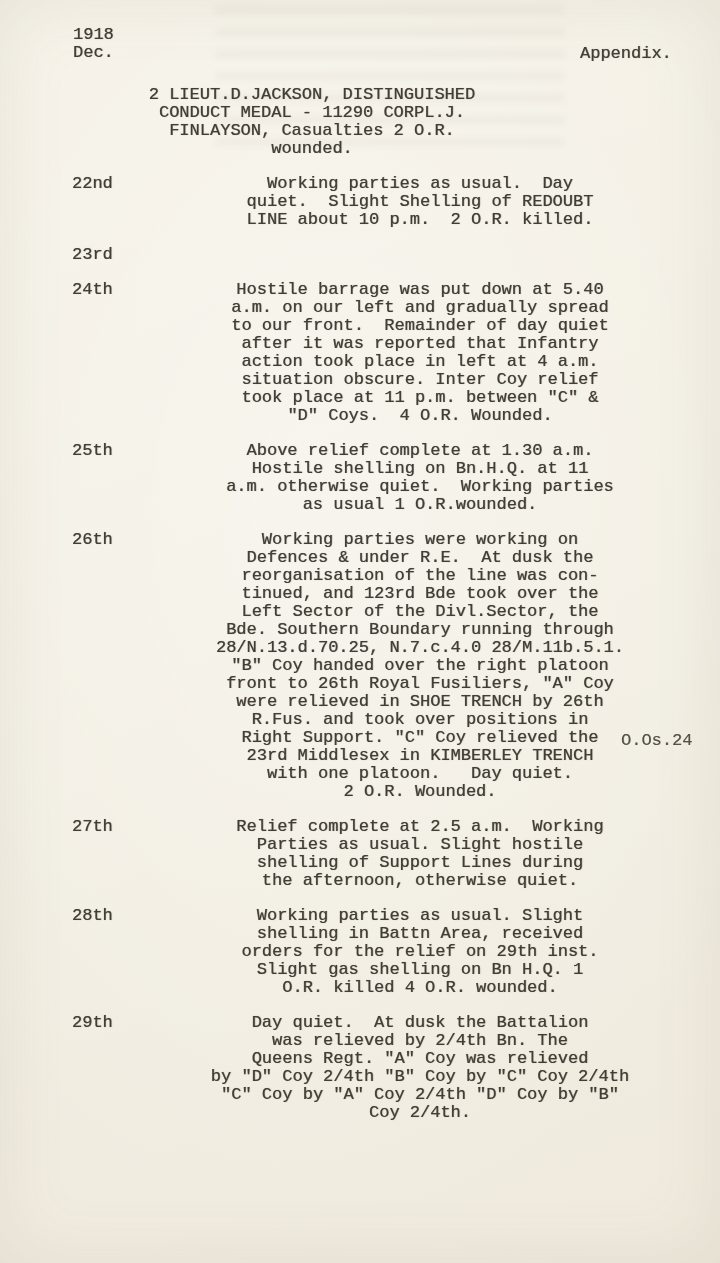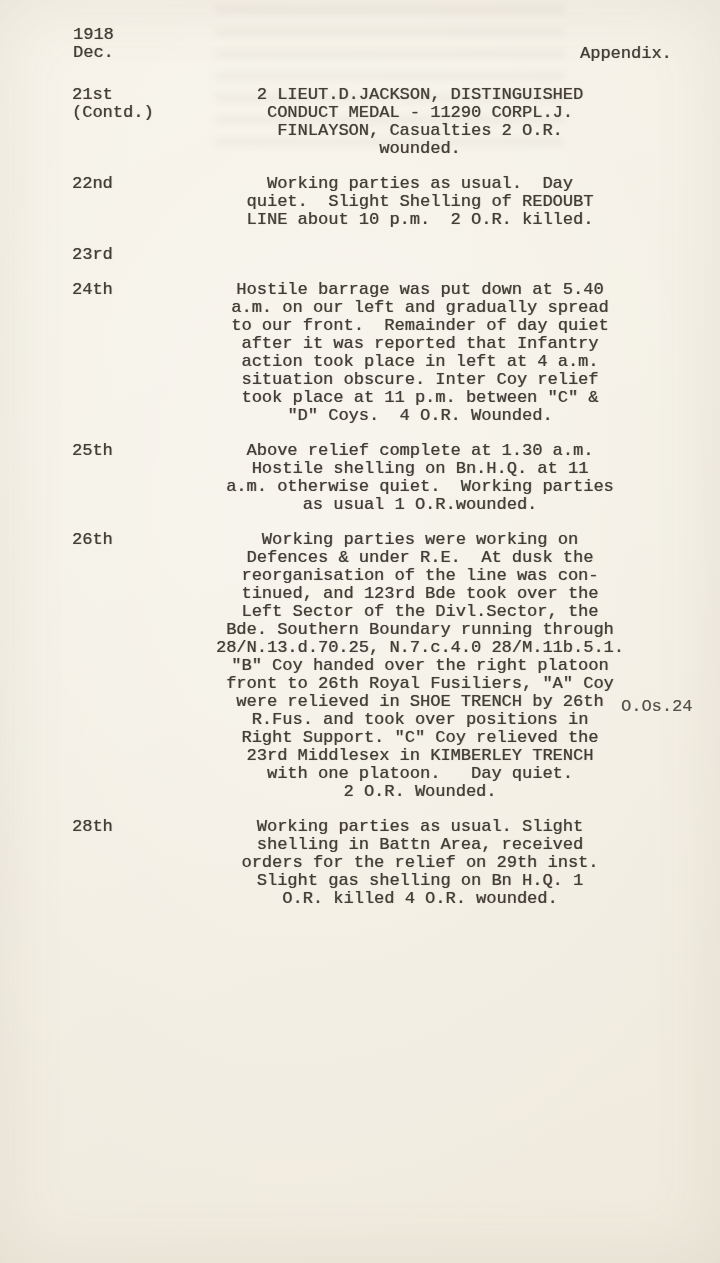--- a/index.html
+++ b/index.html
@@ -70,21 +70,21 @@
     width: 108px;
     flex: 0 0 108px;
   }
   .entry .text-col {
     width: 480px;
     flex: 0 0 480px;
     text-align: center;
   }
   .margin-note {
     position: absolute;
-    top: 698px;
+    top: 732px;
     left: 621px;
     color: #55514a;
     text-shadow: 0.4px 0.3px 0.6px rgba(80,76,68,0.5);
   }
 </style>
 </head>
 <body>
 
 <div class="page">
 
@@ -93,22 +93,20 @@
   <div class="header-block">
     <div class="typed">1918</div>
     <div class="typed">Dec.</div>
   </div>
 
   <div class="appendix typed">Appendix.</div>
 
   <div class="entries">
 
     <div class="entry">
-      <div class="date-col typed">21st
-(Contd.)</div>
       <div class="text-col typed">2 LIEUT.D.JACKSON, DISTINGUISHED
 CONDUCT MEDAL - 11290 CORPL.J.
 FINLAYSON, Casualties 2 O.R.
 wounded.</div>
     </div>
 
     <div class="entry">
       <div class="date-col typed">22nd</div>
       <div class="text-col typed">Working parties as usual.  Day
 quiet.  Slight Shelling of REDOUBT
@@ -151,28 +149,44 @@
 "B" Coy handed over the right platoon
 front to 26th Royal Fusiliers, "A" Coy
 were relieved in SHOE TRENCH by 26th
 R.Fus. and took over positions in
 Right Support. "C" Coy relieved the
 23rd Middlesex in KIMBERLEY TRENCH
 with one platoon.   Day quiet.
 2 O.R. Wounded.</div>
     </div>
 
+    <div class="entry">
+      <div class="date-col typed">27th</div>
+      <div class="text-col typed">Relief complete at 2.5 a.m.  Working
+Parties as usual. Slight hostile
+shelling of Support Lines during
+the afternoon, otherwise quiet.</div>
+    </div>
 
     <div class="entry">
       <div class="date-col typed">28th</div>
       <div class="text-col typed">Working parties as usual. Slight
 shelling in Battn Area, received
 orders for the relief on 29th inst.
 Slight gas shelling on Bn H.Q. 1
 O.R. killed 4 O.R. wounded.</div>
     </div>
 
+    <div class="entry">
+      <div class="date-col typed">29th</div>
+      <div class="text-col typed">Day quiet.  At dusk the Battalion
+was relieved by 2/4th Bn. The
+Queens Regt. "A" Coy was relieved
+by "D" Coy 2/4th "B" Coy by "C" Coy 2/4th
+"C" Coy by "A" Coy 2/4th "D" Coy by "B"
+Coy 2/4th.</div>
+    </div>
 
   </div>
 
   <div class="margin-note typed">O.Os.24</div>
 
 </div>
 
 </body></html>

